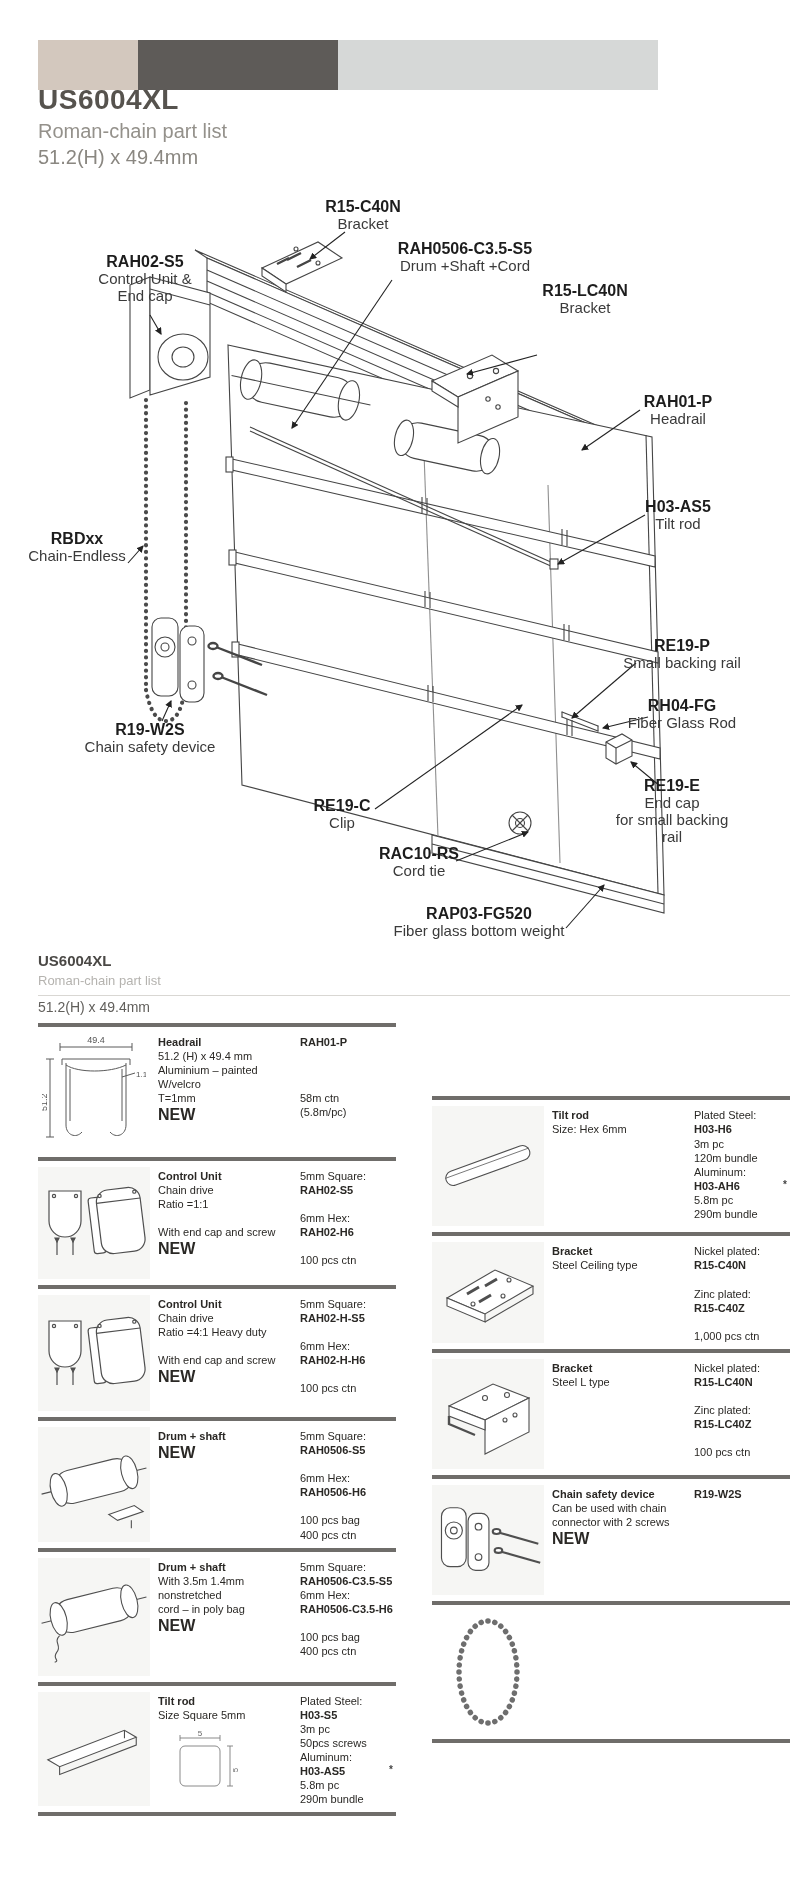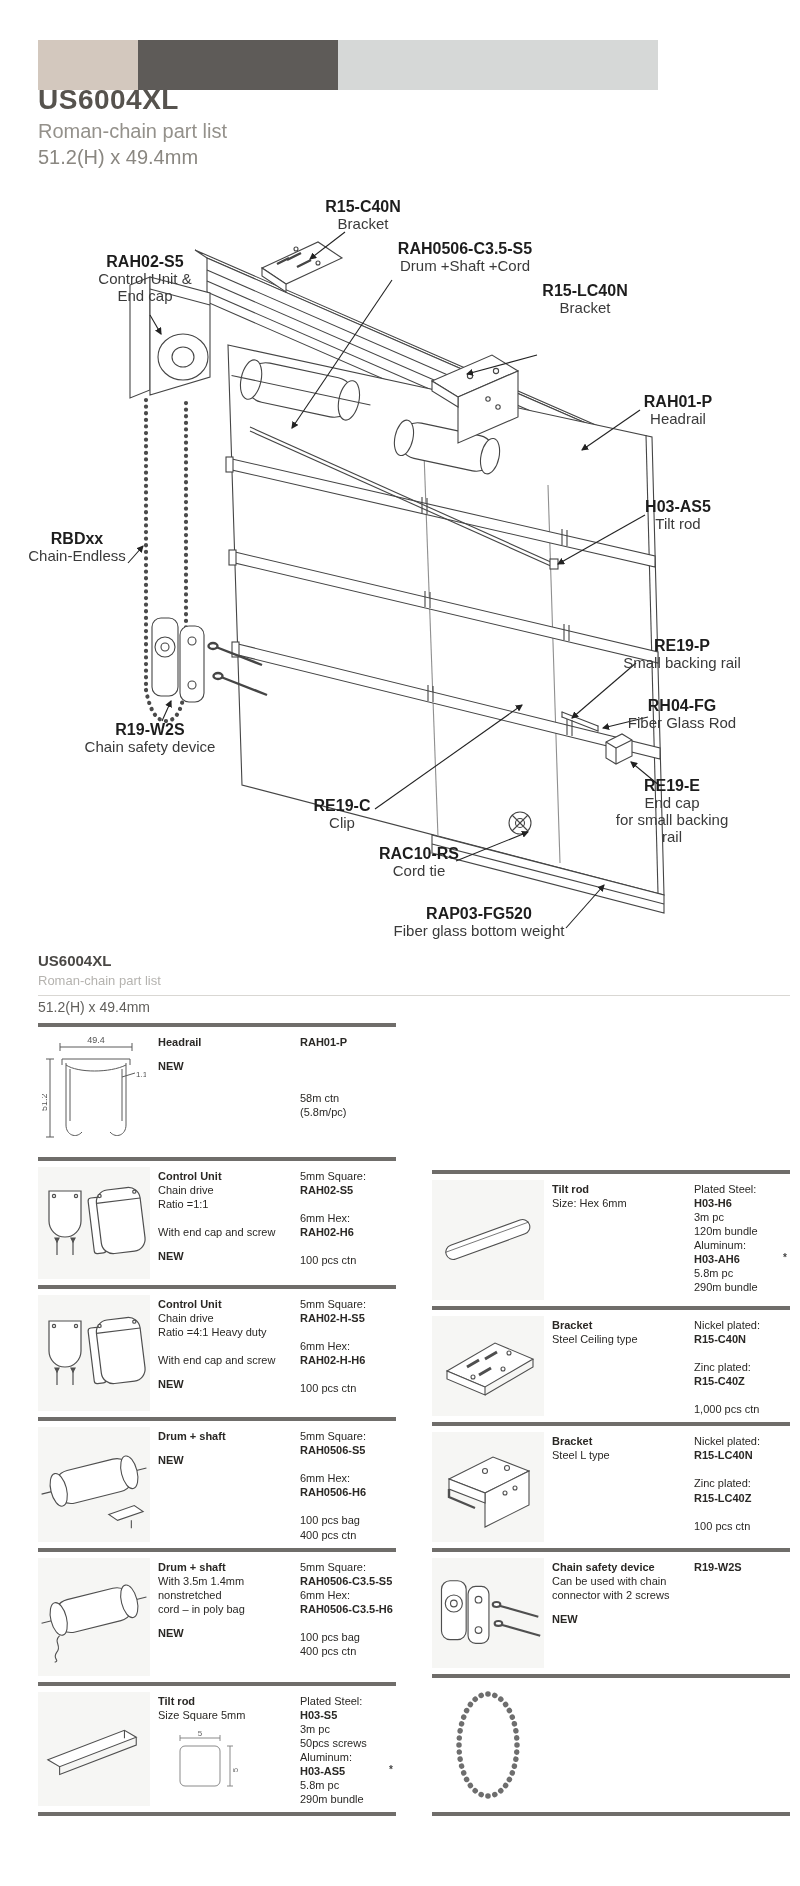--- a/index.html
+++ b/index.html
@@ -26,31 +26,31 @@
   .dlabel .dcode { font-weight:bold; font-size:16px; color:#1d1d1d; }
   .dlabel .dname { font-size:15px; color:#3a3a3a; white-space:pre-line; }
 
   
   #parts { position:absolute; left:38px; top:952px; width:752px; }
   #parts .p-title { font-size:15px; font-weight:bold; color:#4a4845; }
   #parts .p-sub   { font-size:13px; color:#b5b3af; margin-top:4px; }
   #parts .hairline{ border:0; border-top:1px solid #d9d7d3; margin:7px 0 0 0; }
   #parts .p-size  { font-size:14px; color:#615f5b; margin-top:3px; }
 
-  #columns { display:flex; gap:36px; margin-top:8px; align-items:flex-end; }
+  #columns { display:flex; gap:36px; margin-top:8px; align-items:center; }
   .pcol { width:358px; border-bottom:4px solid #6f6d6a; }
   .prow { border-top:4px solid #6f6d6a; display:grid; grid-template-columns:112px 146px 1fr; padding:6px 0 6px 0; box-sizing:border-box; }
   .cell { font-size:11px; line-height:1.28; color:#2a2825; }
   .cell.img { display:flex; align-items:center; justify-content:center; }
   .cell.img.graybg { background:#f6f6f4; }
   .cell.desc { padding:2px 4px 0 8px; }
   .cell.part { padding:2px 0 0 4px; }
   .ptitle { font-weight:bold; }
   .pdesc  { white-space:pre-line; }
-  .pflag  { font-weight:bold; font-size:11px; margin-top:10px; }
+  .pflag  { font-weight:bold; font-size:16px; }
   .pdim   { margin-top:8px; }
   .pline  { min-height:14px; }
   .pline.b{ font-weight:bold; }
   .pline .star { float:right; font-size:10px; color:#444; margin-right:3px; }
 </style>
 </head>
 <body>
 
 <div id="page">
 
@@ -297,20 +297,24 @@
         <path d="M20,26 L88,26 M20,26 v6 M88,26 v6 M24,32 C36,40 68,40 84,32 M24,30 L24,92 M84,30 L84,92 M24,92 C24,102 34,106 40,99 M84,92 C84,102 74,106 68,99 M28,36 L28,88 M80,36 L80,88"></path>
         <line x1="80" y1="44" x2="93" y2="40"></line>
       </g>
       <text x="54" y="10" text-anchor="middle" font-size="9" fill="#555">49.4</text>
       <text transform="translate(5,78) rotate(-90)" font-size="9" fill="#555">51.2</text>
       <text x="94" y="44" font-size="8" fill="#555">1.1</text>
     </svg>
             </div>
     <div class="cell desc">
       <div class="ptitle">Headrail</div>
+      <div class="pdesc">51.2 (H) x 49.4 mm
+Aluminium – painted
+W/velcro
+T=1mm</div>
       <div class="pflag">NEW</div>
 
     </div>
     <div class="cell part">
               <div class="pline b">RAH01-P</div>
               <div class="pline">&nbsp;</div>
               <div class="pline">&nbsp;</div>
               <div class="pline">&nbsp;</div>
               <div class="pline">58m ctn</div>
               <div class="pline">(5.8m/pc)</div>

